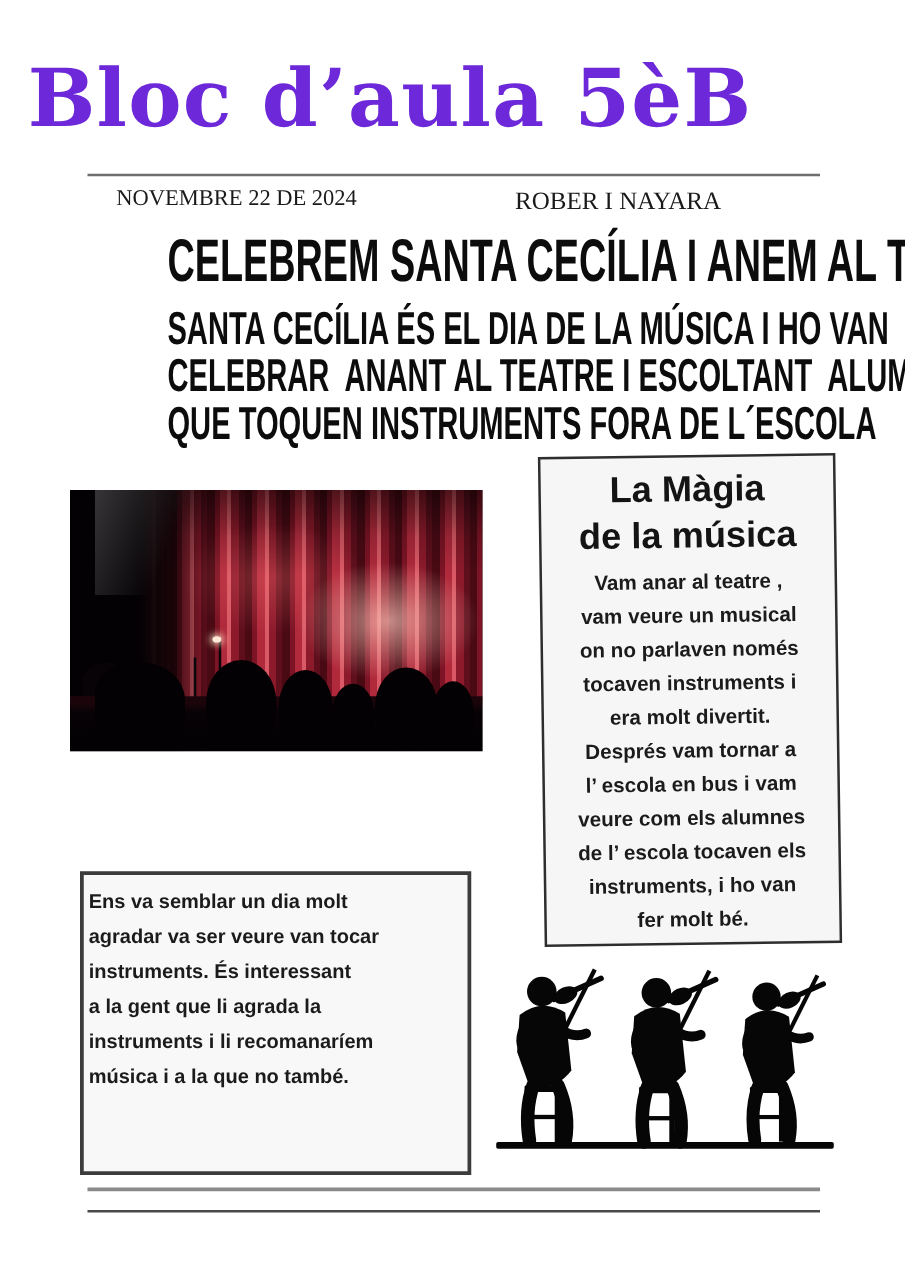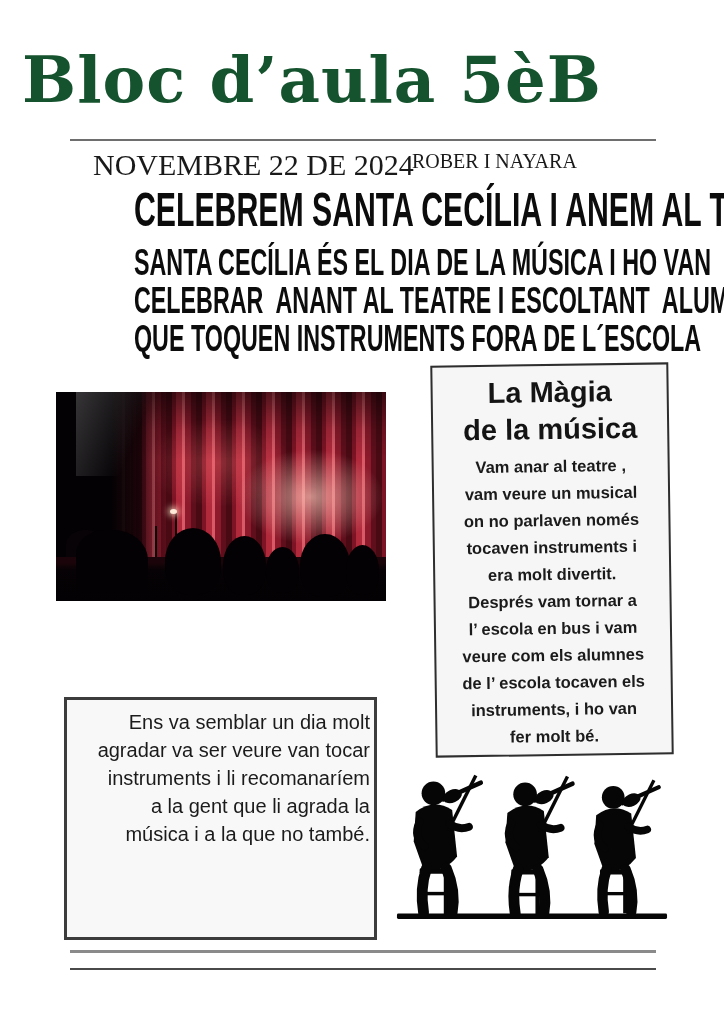--- a/index.html
+++ b/index.html
@@ -2,24 +2,24 @@
 <html><head>
 <meta charset="utf-8">
 <style>
   html,body{margin:0;padding:0;background:#ffffff;}
   .page{position:relative;width:724px;height:1024px;background:#ffffff;overflow:hidden;
         font-family:"Liberation Sans",sans-serif;color:#111;}
 
   
   .masthead{position:absolute;left:0;top:40px;width:624px;text-align:center;
     font-family:"DejaVu Serif",serif;font-weight:bold;font-size:64px;line-height:80px;
-    letter-spacing:1px;color:#14532d;}
+    letter-spacing:1px;color:#6d28d9;}
   .head-rule{position:absolute;left:70px;top:139px;width:586px;height:2px;background:#6e6e6e;}
   .date-line{position:absolute;left:93px;top:148px;font-family:"Liberation Serif",serif;
-    font-size:30px;color:#1a1a1a;}
+    font-size:18px;color:#1a1a1a;}
   .authors-line{position:absolute;left:412px;top:150px;font-family:"Liberation Serif",serif;
     font-size:20px;color:#1a1a1a;}
 
   
   .headline{position:absolute;left:0;top:186px;width:724px;text-align:center;
     font-weight:bold;font-size:48px;line-height:48px;white-space:pre;
     transform:scaleX(0.63);transform-origin:50% 50%;letter-spacing:0;color:#0c0c0c;}
   .subheadline{position:absolute;left:0;top:244px;width:724px;text-align:center;
     font-weight:bold;font-size:37px;line-height:38px;
     transform:scaleX(0.63);transform-origin:50% 50%;color:#0c0c0c;}
@@ -52,21 +52,21 @@
   .ph-head.h3{left:50.5%;top:69%;width:13%;height:28%;}
   .ph-head.h4{left:63.5%;top:74%;width:10%;height:22%;}
   .ph-head.h5{left:74%;top:68%;width:15%;height:30%;}
   .ph-head.h6{left:88%;top:73%;width:10%;height:24%;}
 
   
   .question-title{position:absolute;left:56px;top:631px;width:336px;text-align:center;
     font-family:"Liberation Serif",serif;font-weight:bold;font-size:26px;letter-spacing:1px;color:#141414;}
   .opinion-box{position:absolute;left:64px;top:697px;width:313px;height:243px;box-sizing:border-box;
     background:#f8f8f8;border:3px solid #3c3c3c;padding:8px 4px;}
-  .opinion-box .line{text-align:right;font-weight:normal;font-size:20px;line-height:28px;
+  .opinion-box .line{text-align:left;font-weight:bold;font-size:16px;line-height:28px;
     white-space:nowrap;color:#1b1b1b;}
 
   
   .magic-box{position:absolute;left:433px;top:364px;width:238px;height:392px;box-sizing:border-box;
     background:#f6f6f6;border:2px solid #2e2e2e;transform:rotate(-0.8deg);padding:8px 4px;}
   .magic-box .title-line{text-align:center;font-weight:bold;font-size:29px;line-height:37px;color:#141414;}
   .magic-box .body{margin-top:5px;}
   .magic-box .line{text-align:center;font-weight:bold;font-size:16.5px;line-height:27px;
     white-space:nowrap;color:#1b1b1b;}
 
@@ -110,22 +110,23 @@
     <div class="ph-head h3"></div>
     <div class="ph-head h4"></div>
     <div class="ph-head h5"></div>
     <div class="ph-head h6"></div>
   </div>
 
 
   <div class="opinion-box">
     <div class="line">Ens va semblar un dia molt</div>
     <div class="line">agradar va ser veure van tocar</div>
+    <div class="line">instruments. És interessant</div>
+    <div class="line">a la gent que li agrada la</div>
     <div class="line">instruments i li recomanaríem</div>
-    <div class="line">a la gent que li agrada la</div>
     <div class="line">música i a la que no també.</div>
   </div>
 
   <div class="magic-box">
     <div class="title-line">La Màgia</div>
     <div class="title-line">de la música</div>
     <div class="body">
       <div class="line">Vam anar al teatre ,</div>
       <div class="line">vam veure un musical</div>
       <div class="line">on no parlaven només</div>

